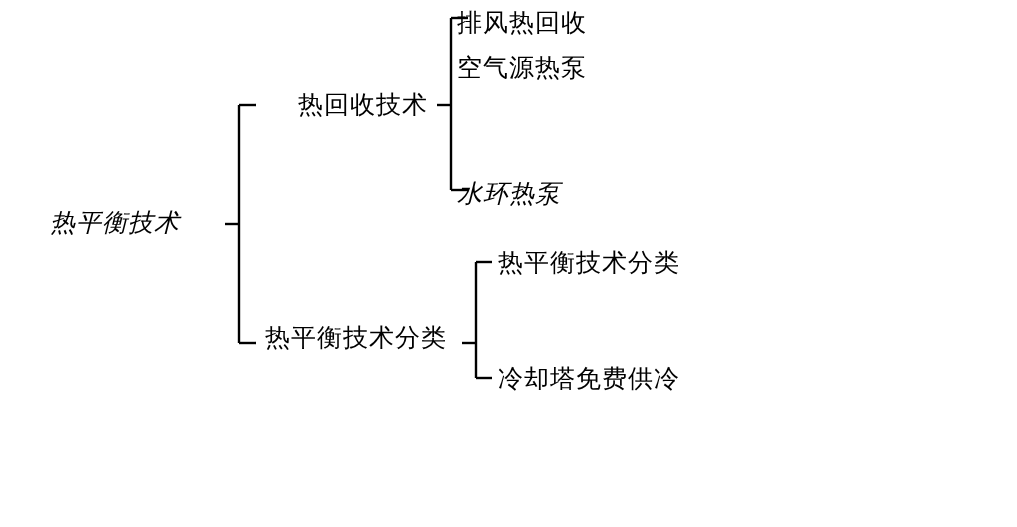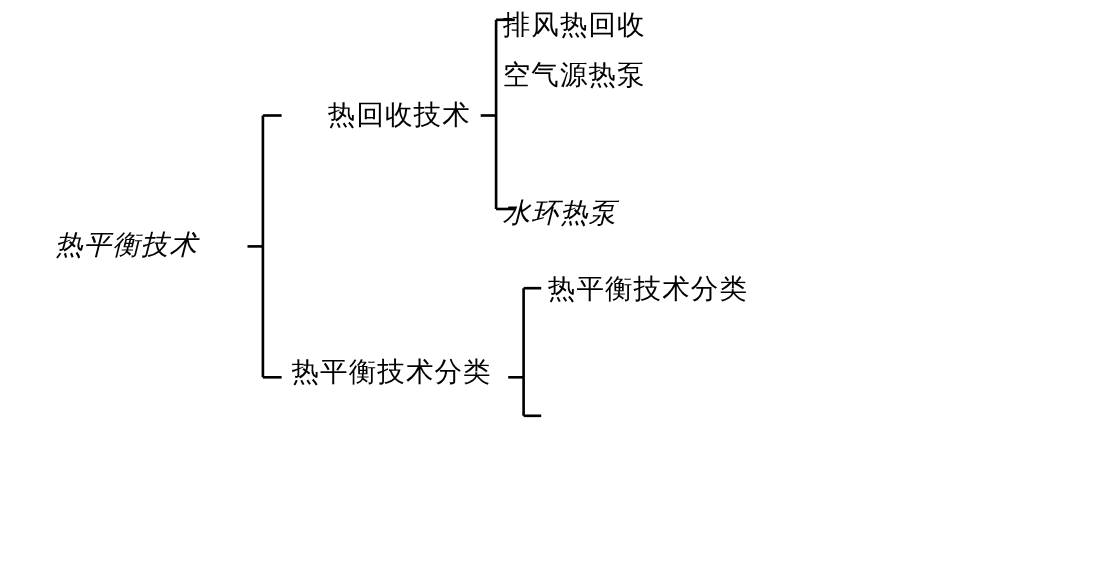--- a/index.html
+++ b/index.html
@@ -101,14 +101,15 @@
   <div class="node root">热平衡技术</div>
 
   <div class="node branch1">热回收技术</div>
   <div class="node branch2">热平衡技术分类</div>
 
   <div class="node leaf" style="top:10px;">排风热回收</div>
   <div class="node leaf" style="top:55px;text-align:right;">空气源热泵</div>
   <div class="node leaf" style="top:181px;font-style:italic;">水环热泵</div>
 
   <div class="node" style="left:498px; top:250px;">热平衡技术分类</div>
+  <div class="node" style="left:498px; top:366px;">冷却塔免费供冷</div>
 
 </div>
 
 </body></html>

